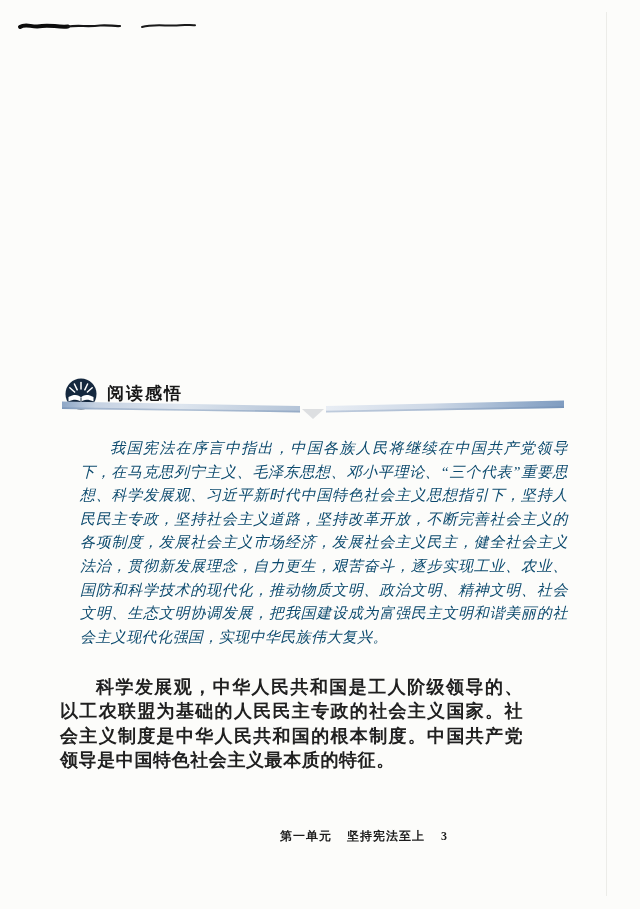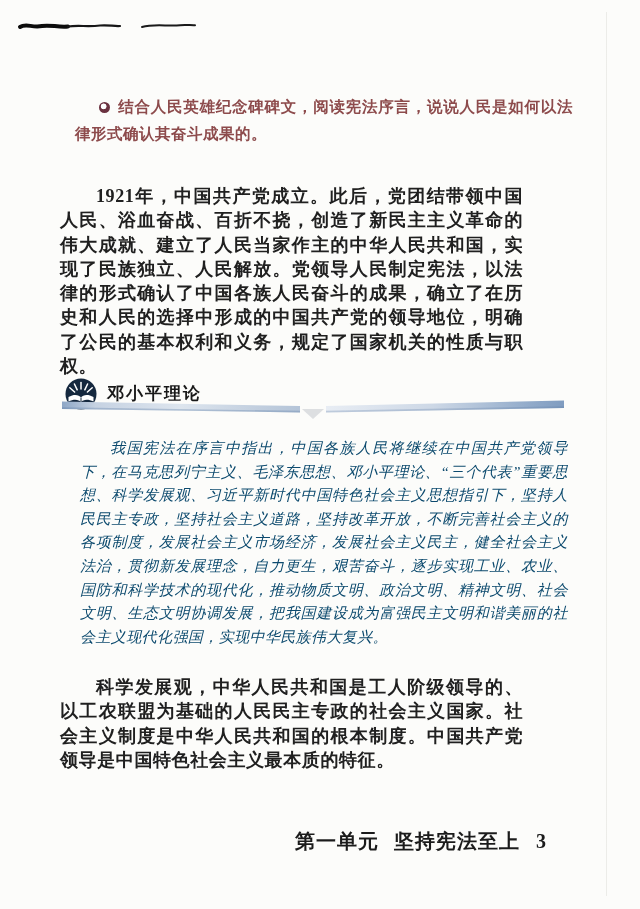--- a/index.html
+++ b/index.html
@@ -85,61 +85,57 @@
     font-weight: 500;
     text-align: justify;
     text-indent: 2em;
     letter-spacing: .4px;
   }
 
   
   .footer {
     position: absolute;
     left: 280px; top: 828px; width: 282px;
-    text-align: center;
-    font-size: 20px; font-weight: 700;
+    text-align: left;
+    font-size: 12px; font-weight: 700;
     color: #1b1b1b;
     letter-spacing: 1px;
     white-space: nowrap;
   }
   .footer .unit { margin-right: 15px; }
   .footer .pagenum { margin-left: 16px; }
 </style>
 </head>
 <body>
 
 <div class="page">
 
   <svg class="torn-marks" width="200" height="20" viewBox="0 0 200 20">
     <path d="M4 11 C10 7, 16 12, 26 10 C34 8.5, 42 11.5, 52 10.5" stroke="#0c0c0c" stroke-width="4" fill="none" stroke-linecap="round"></path>
     <path d="M52 10.5 C62 9, 72 11, 84 9.5 C92 8.6, 98 10.5, 104 10" stroke="#161616" stroke-width="2.2" fill="none" stroke-linecap="round"></path>
     <path d="M126 11 C138 7.5, 152 10.5, 164 9.2 C170 8.6, 175 9.4, 179 9.2" stroke="#1a1a1a" stroke-width="2" fill="none" stroke-linecap="round"></path>
   </svg>
   <div class="scan-vline"></div>
 
-  <div class="activity">
-    <span class="activity-bullet"></span><span>结合人民英雄纪念碑碑文，阅读宪法序言，说说人民是如何以法律形式确认其奋斗成果的。</span>
-  </div>
 
-  <div class="body-par p1">1921年，中国共产党成立。此后，党团结带领中国人民、浴血奋战、百折不挠，创造了新民主主义革命的伟大成就、建立了人民当家作主的中华人民共和国，实现了民族独立、人民解放。党领导人民制定宪法，以法律的形式确认了中国各族人民奋斗的成果，确立了在历史和人民的选择中形成的中国共产党的领导地位，明确了公民的基本权利和义务，规定了国家机关的性质与职权。</div>
 
   <div class="reading-header">
     <svg class="reading-icon" width="34" height="34" viewBox="0 0 34 34">
       <circle cx="17" cy="17" r="15.5" fill="var(--icon-bg, #15283e)"></circle>
       <g stroke="#ffffff" stroke-width="1.5" stroke-linecap="round">
         <line x1="17" y1="12" x2="17" y2="5.5"></line>
         <line x1="13.2" y1="12.8" x2="10.4" y2="7"></line>
         <line x1="20.8" y1="12.8" x2="23.6" y2="7"></line>
         <line x1="10.6" y1="15" x2="5.8" y2="10.8"></line>
         <line x1="23.4" y1="15" x2="28.2" y2="10.8"></line>
       </g>
       <path d="M4.5 20 C10 16.8, 15 17.6, 17 20.6 C19 17.6, 24 16.8, 29.5 20 L29.5 24.6 C24 21.8, 19 22.6, 17 25.2 C15 22.6, 10 21.8, 4.5 24.6 Z" fill="#ffffff"></path>
       <line x1="17" y1="20.6" x2="17" y2="25.2" stroke="var(--icon-bg, #15283e)" stroke-width="1"></line>
     </svg>
-    <div class="reading-title">邓小平理论</div>
+    <div class="reading-title">阅读感悟</div>
   </div>
 
   <svg class="book-divider" width="502" height="22" viewBox="0 0 502 22">
     <defs>
       <linearGradient id="gl" x1="0" y1="0" x2="1" y2="0">
         <stop offset="0" stop-color="#8ea7c6"></stop>
         <stop offset="0.14" stop-color="#c6d2e2"></stop>
         <stop offset="0.5" stop-color="#dde5ee"></stop>
         <stop offset="0.82" stop-color="#c2cfdf"></stop>
         <stop offset="1" stop-color="#b4c4d8"></stop>

